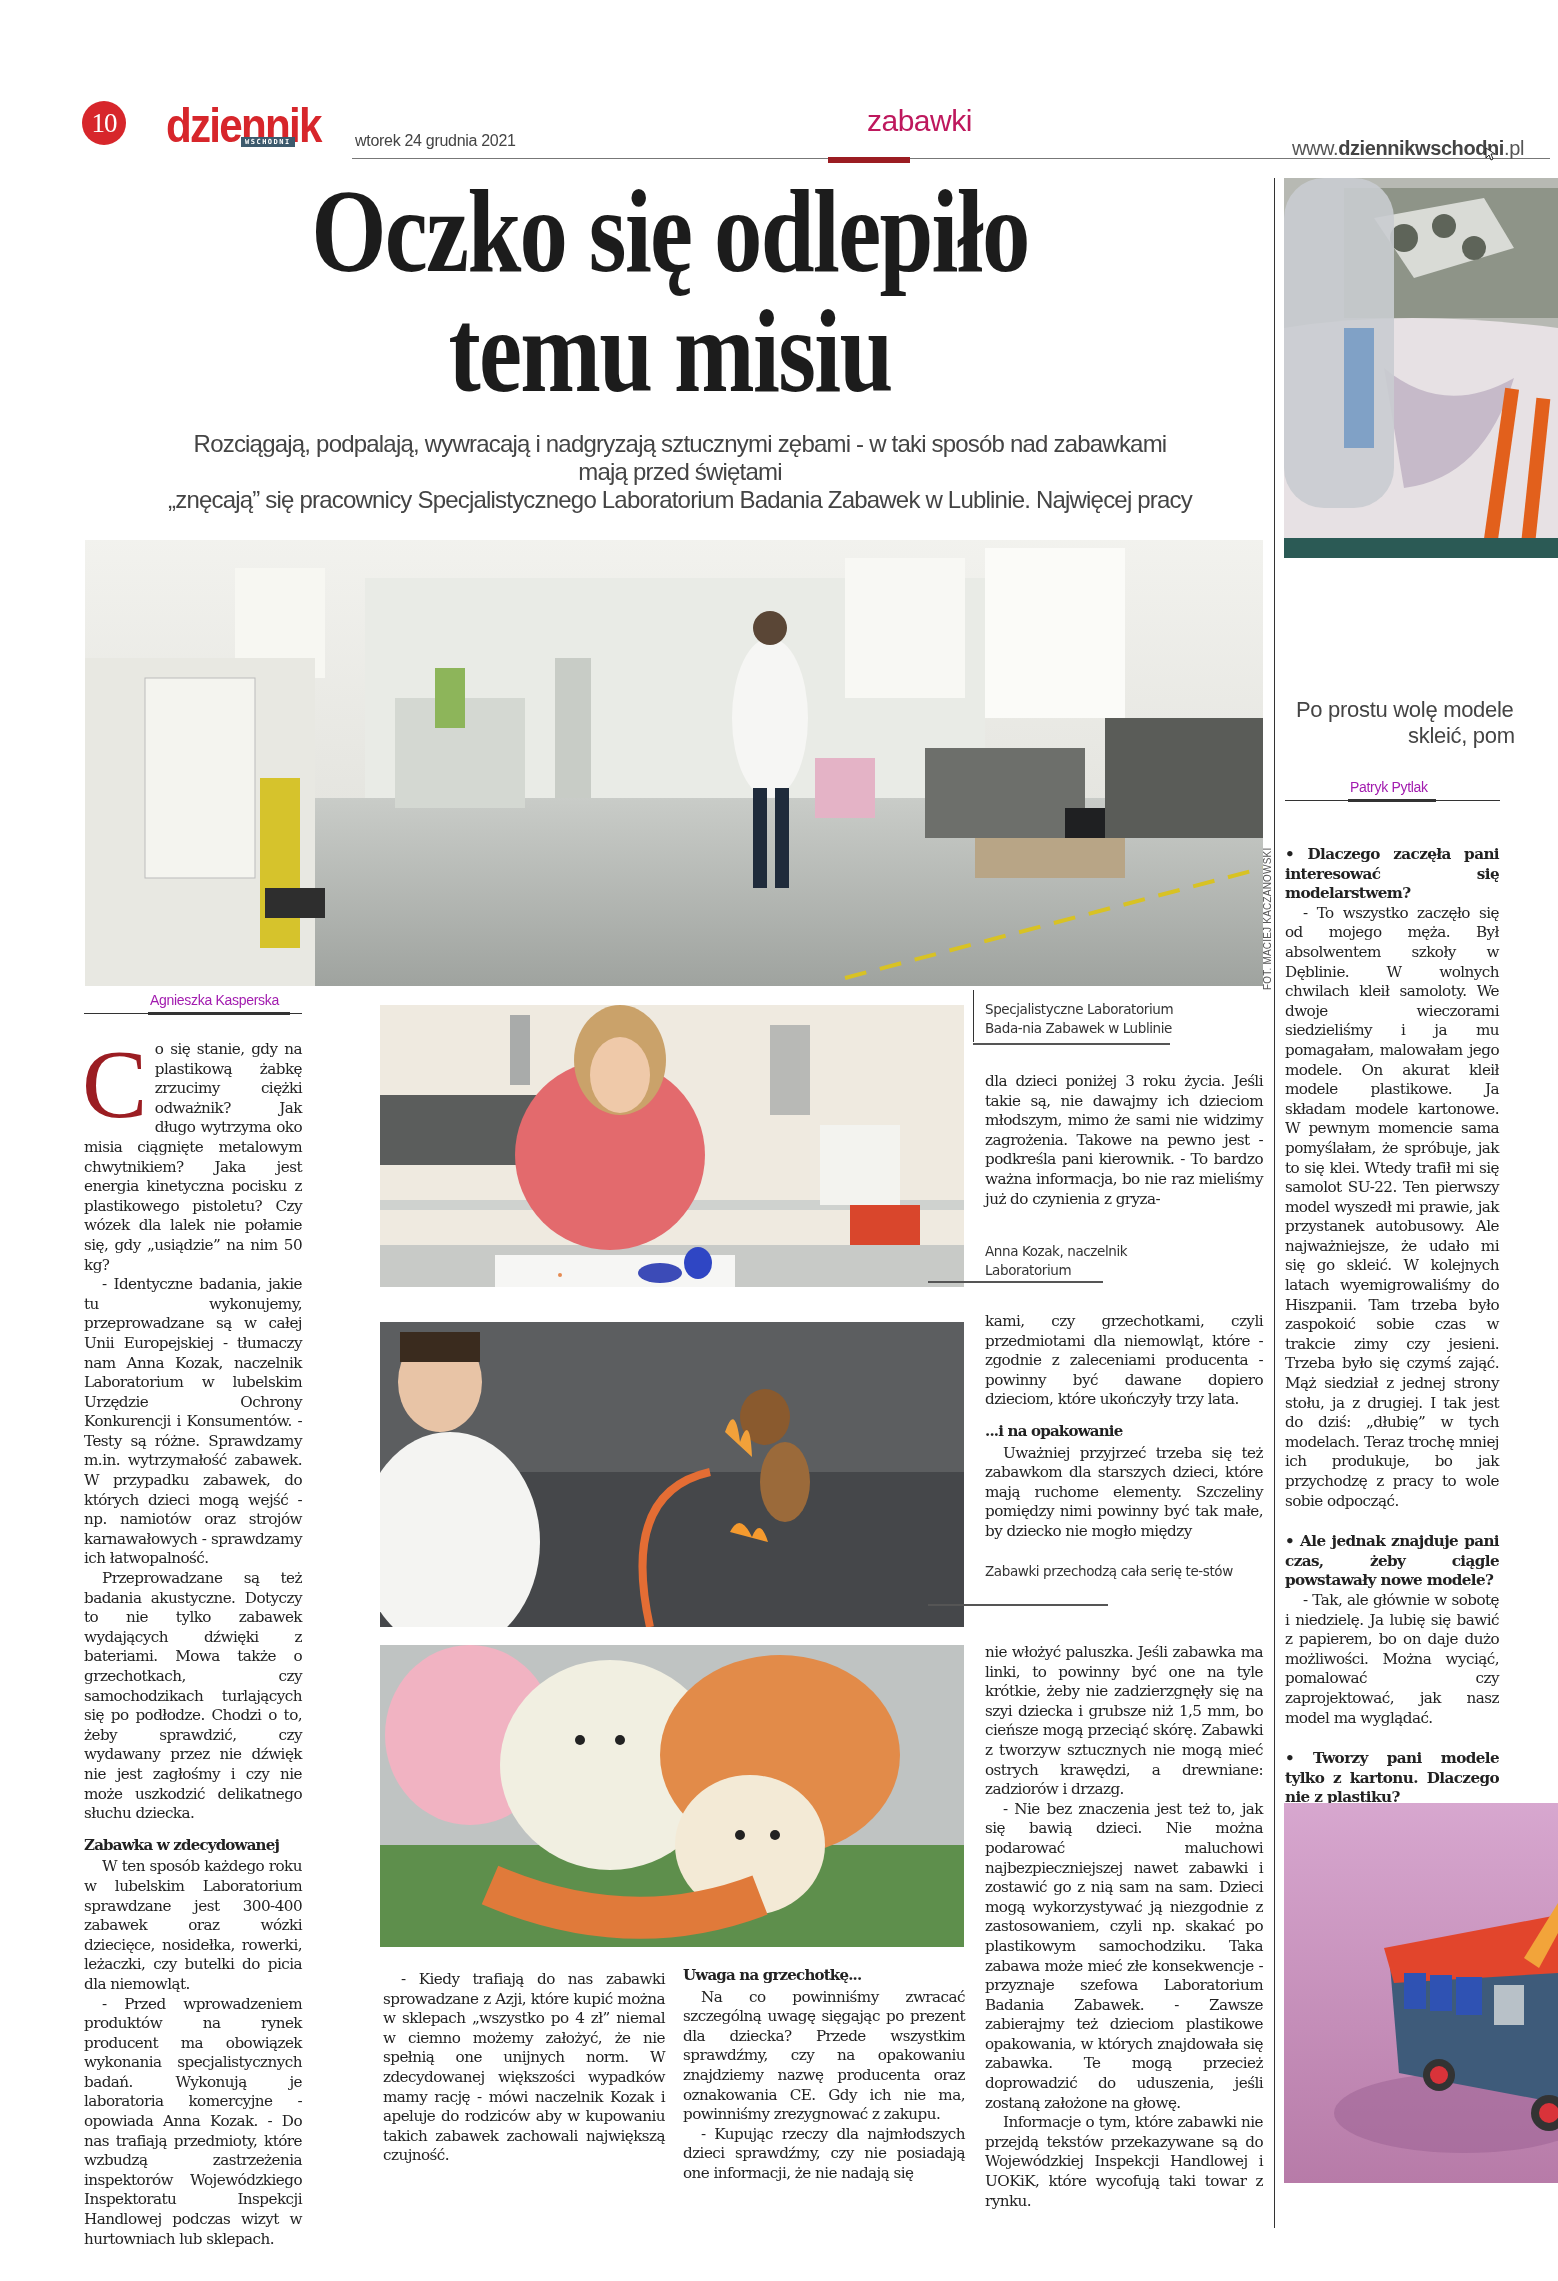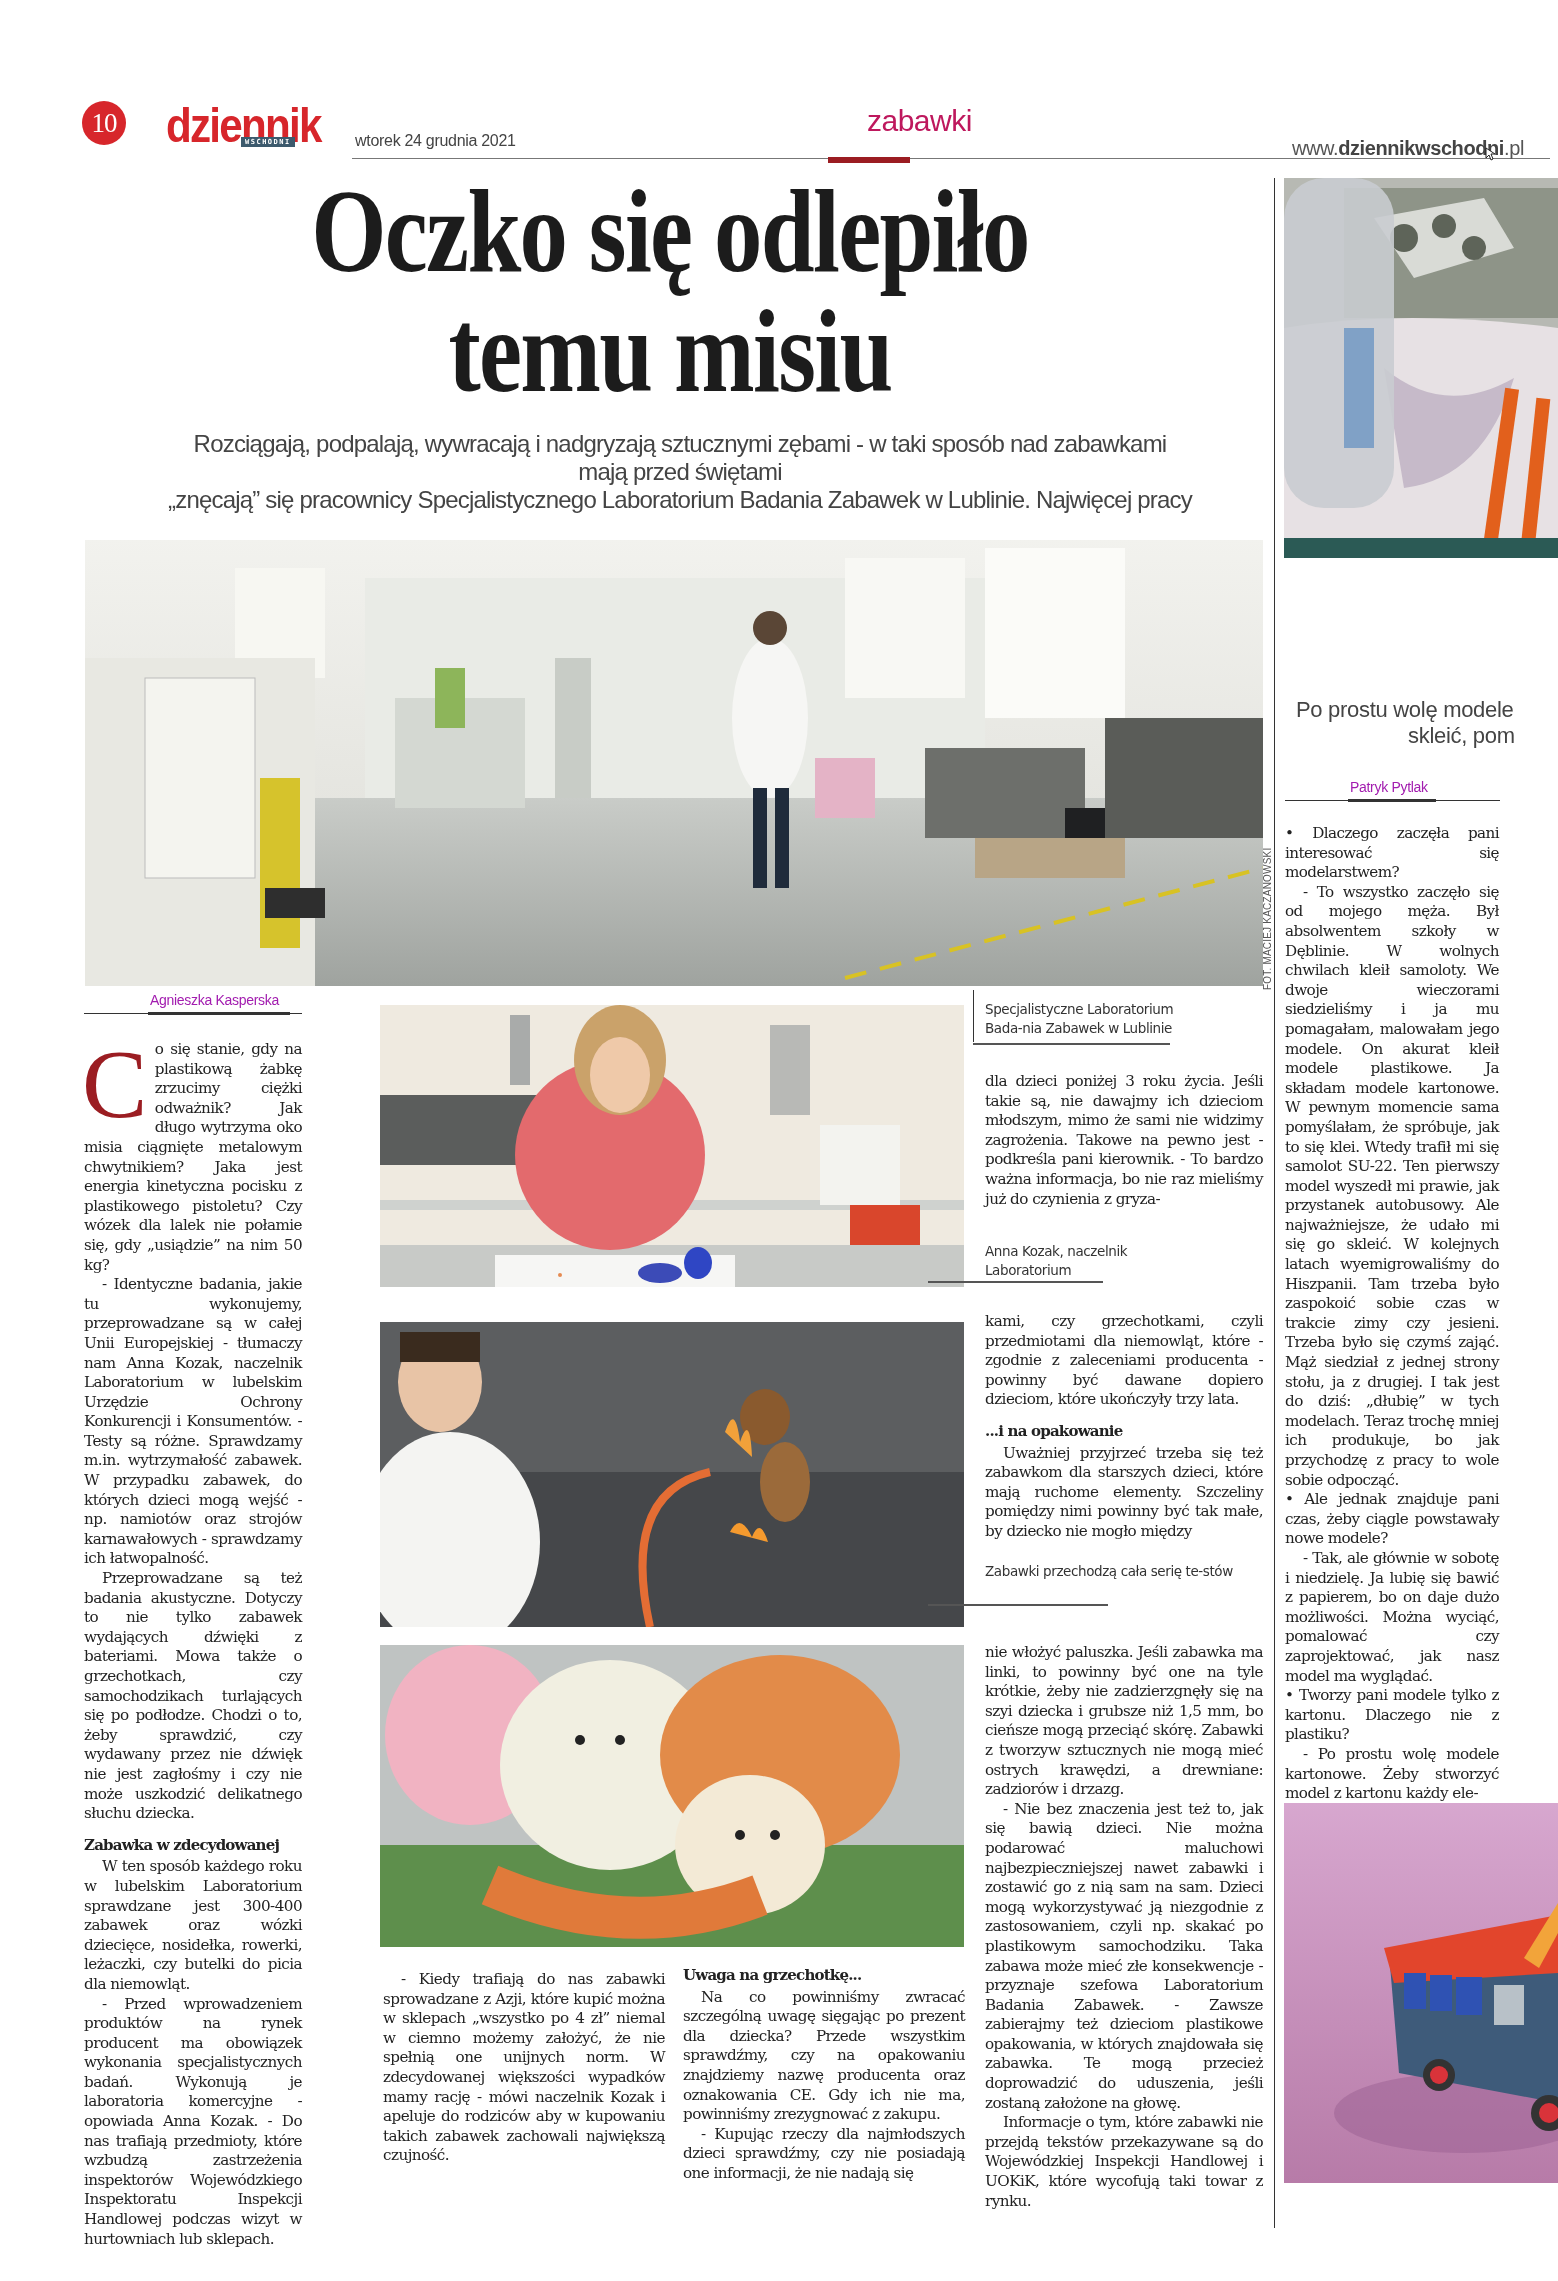--- a/index.html
+++ b/index.html
@@ -34,21 +34,21 @@
   .photo { overflow: hidden; }
   .photo svg { display: block; width: 100%; height: 100%; }
   .credit { left: 1262px; top: 830px; width: 14px; height: 160px; font-family: "Liberation Sans", sans-serif; font-size: 10px; color: #555;
     writing-mode: vertical-rl; transform: rotate(180deg); letter-spacing: 0.2px; }
 
   
   .col { font-family: "DejaVu Serif", serif; font-size: 15.2px; line-height: 19.6px; color: #222; text-align: justify; letter-spacing: -0.55px; hyphens: manual; }
   .col p { text-indent: 18px; }
   .col p.noind { text-indent: 0; }
   .col h4 { font-family: "DejaVu Serif", serif; font-size: 15px; font-weight: 700; letter-spacing: -0.8px; margin: 12px 0 2px; color: #222; }
-  .col .q { font-weight: 400; text-indent: 0; letter-spacing: -0.6px; }
+  .col .q { font-weight: 700; text-indent: 0; letter-spacing: -0.6px; margin-top: 21px; }
   .dropcap { float: left; font-family: "Liberation Serif", serif; font-size: 98px; line-height: 76px; color: #9b1d22; margin: 6px 8px 0 -2px; }
 
   .byline { font-family: "Liberation Sans", sans-serif; font-size: 14px; color: #a21caf; letter-spacing: -0.3px; }
   .byline-line { height: 1px; background: #333; }
   .byline-under { height: 3px; background: #333; }
 
   .caption { font-family: "DejaVu Sans", sans-serif; font-size: 13.5px; line-height: 19px; color: #333; letter-spacing: -0.4px; }
   .cap-rule { height: 2px; background: #555; }
   .vsep { width: 1px; background: #333; }
 

